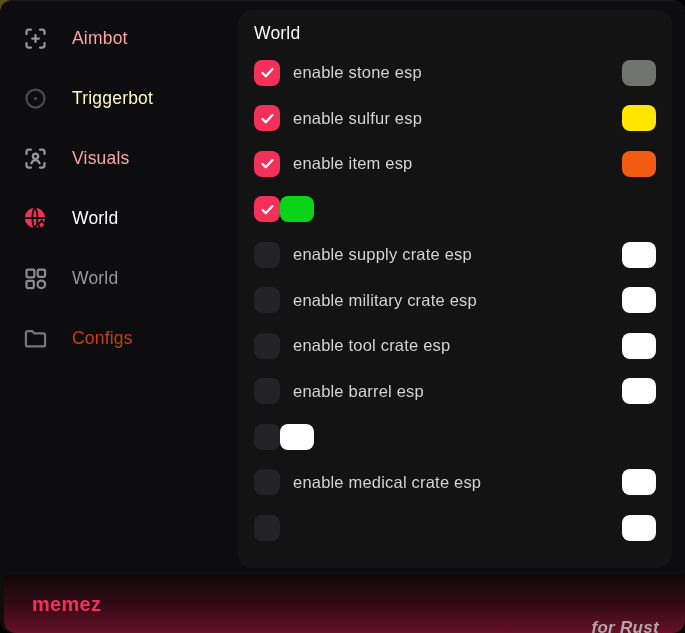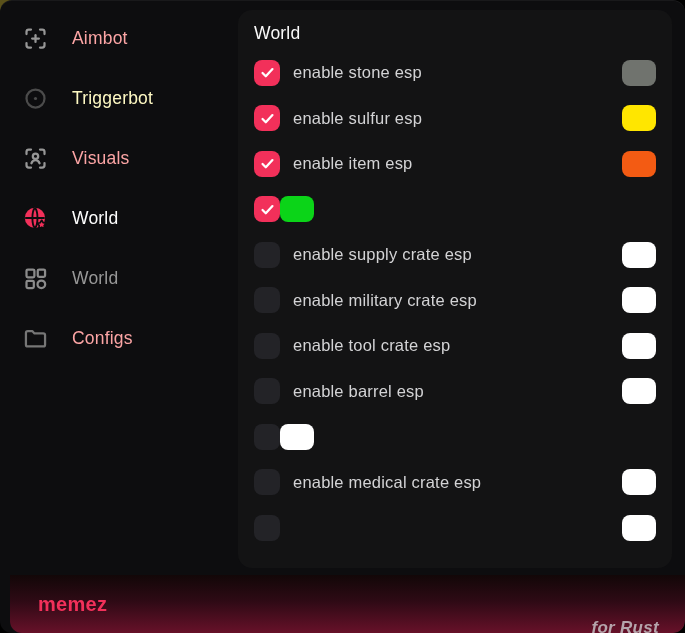--- a/index.html
+++ b/index.html
@@ -10,36 +10,36 @@
     box-shadow:inset 0 1px 0 rgba(255,255,255,.05);}
   
   .sidebar{position:absolute;left:0;top:0;width:238px;height:575px;padding-top:8px;box-sizing:border-box;}
   .side-item{display:flex;align-items:center;height:60px;padding-left:22px;cursor:pointer;}
   .side-item .icon{width:27px;height:27px;flex:0 0 27px;display:flex;align-items:center;justify-content:center;}
   .side-item .icon svg{width:27px;height:27px;display:block;}
   .side-item .lbl{margin-left:23px;font-size:17.5px;letter-spacing:.2px;}
   .side-item.normal .icon{color:#969696;} .side-item.normal .lbl{color:#fca5a5;}
   .side-item.dim .icon{color:#4b4b4b;}   .side-item.dim .lbl{color:#fef9c3;text-align:center;}
   .side-item.muted .icon{color:#8b8b8b;} .side-item.muted .lbl{color:#989898;}
-  .side-item.muted2 .icon{color:#767676;}.side-item.muted2 .lbl{color:#fca5a5;}
+  .side-item.muted2 .icon{color:#767676;}.side-item.muted2 .lbl{color:#c2410c;}
   .side-item.active .icon{color:var(--accent,#f2305a);} .side-item.active .lbl{color:#ffffff;font-weight:500;}
   
   .panel{position:absolute;left:238px;top:10px;width:434px;height:558px;background:#131314;border-radius:14px;
     box-sizing:border-box;padding:10px 16px 0 16px;overflow:hidden;}
   .panel-title{color:#fafafa;font-size:17.5px;font-weight:500;height:30px;line-height:26px;letter-spacing:.2px;}
   .row{display:flex;align-items:center;height:45.5px;}
   .checkbox{width:26px;height:26px;border-radius:8px;background:#232327;flex:0 0 26px;display:flex;
     align-items:center;justify-content:center;cursor:pointer;}
   .row.checked .checkbox{background:var(--accent,#f2305a);}
   .checkbox svg{width:17px;height:17px;display:none;}
   .row.checked .checkbox svg{display:block;}
   .row-label{margin-left:13px;color:#d3d3d5;font-size:16.5px;flex:1;letter-spacing:.2px;}
   .swatch{width:34px;height:26px;border-radius:8px;background:#fff;flex:0 0 34px;cursor:pointer;}
   
-  .footer{position:absolute;left:10px;right:0;bottom:0;height:58px;display:flex;align-items:center;
+  .footer{position:absolute;left:4px;right:0;bottom:0;height:58px;display:flex;align-items:center;
     justify-content:space-between;padding:0 26px 0 28px;box-sizing:border-box;
     background:linear-gradient(180deg,#120708 0%,#2e0a15 45%,#671129 100%);
     border-radius:0 0 12px 12px;text-align:right;}
   .brand{color:var(--accent,#f2305a);font-size:20px;font-weight:700;letter-spacing:.3px;}
   .tagline{color:#b5a4ab;font-size:17px;font-weight:700;font-style:italic;letter-spacing:.3px;margin-top:48px;}
 </style>
 </head>
 <body>
 
 <div class="stage">

